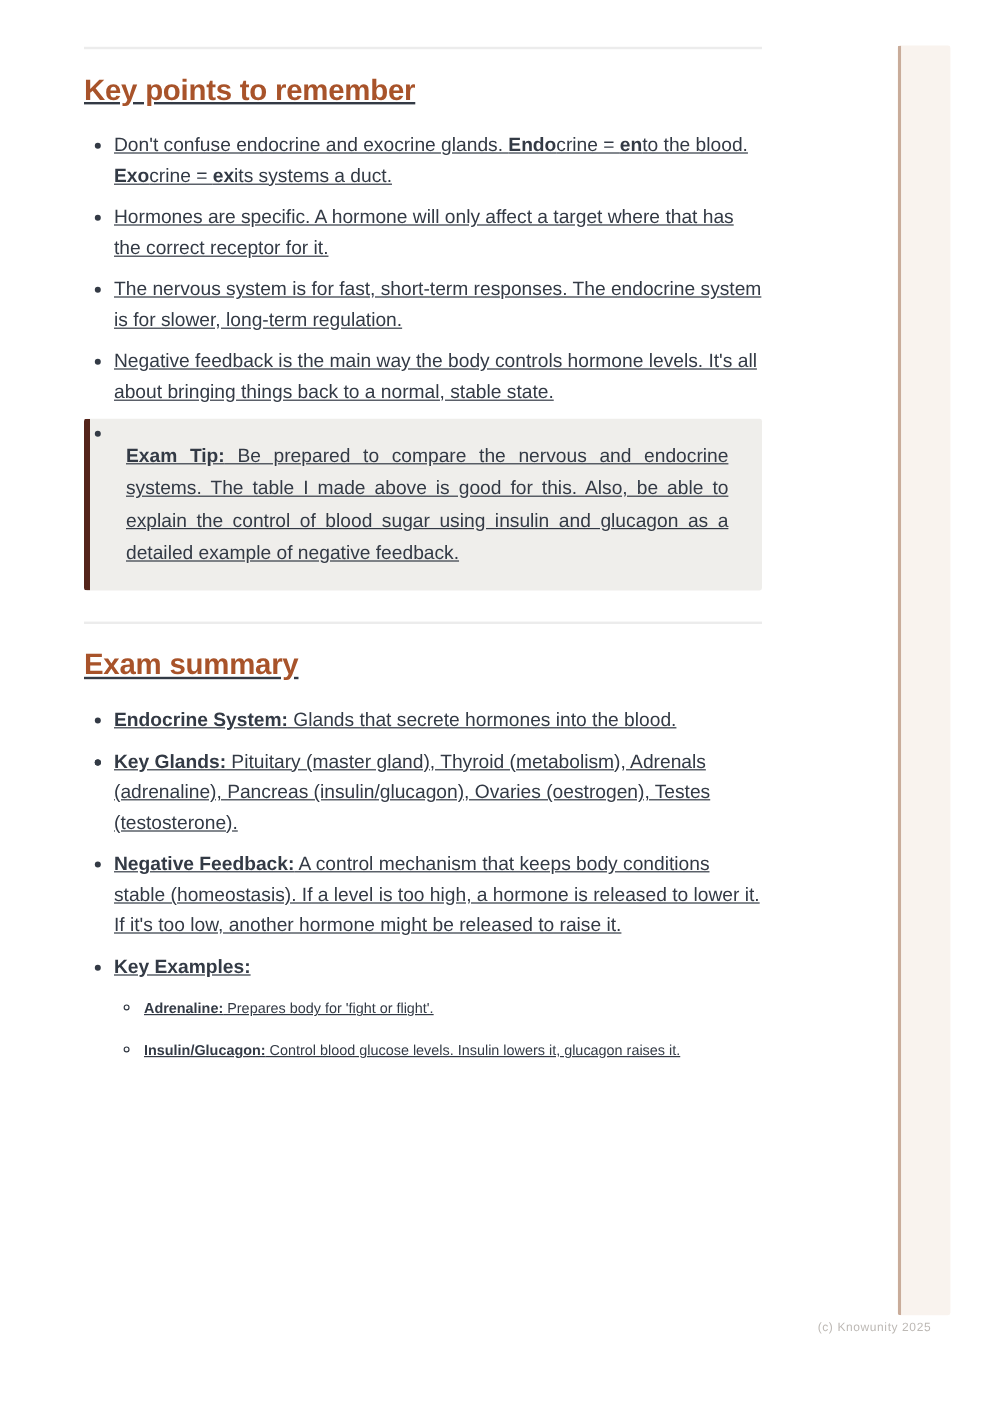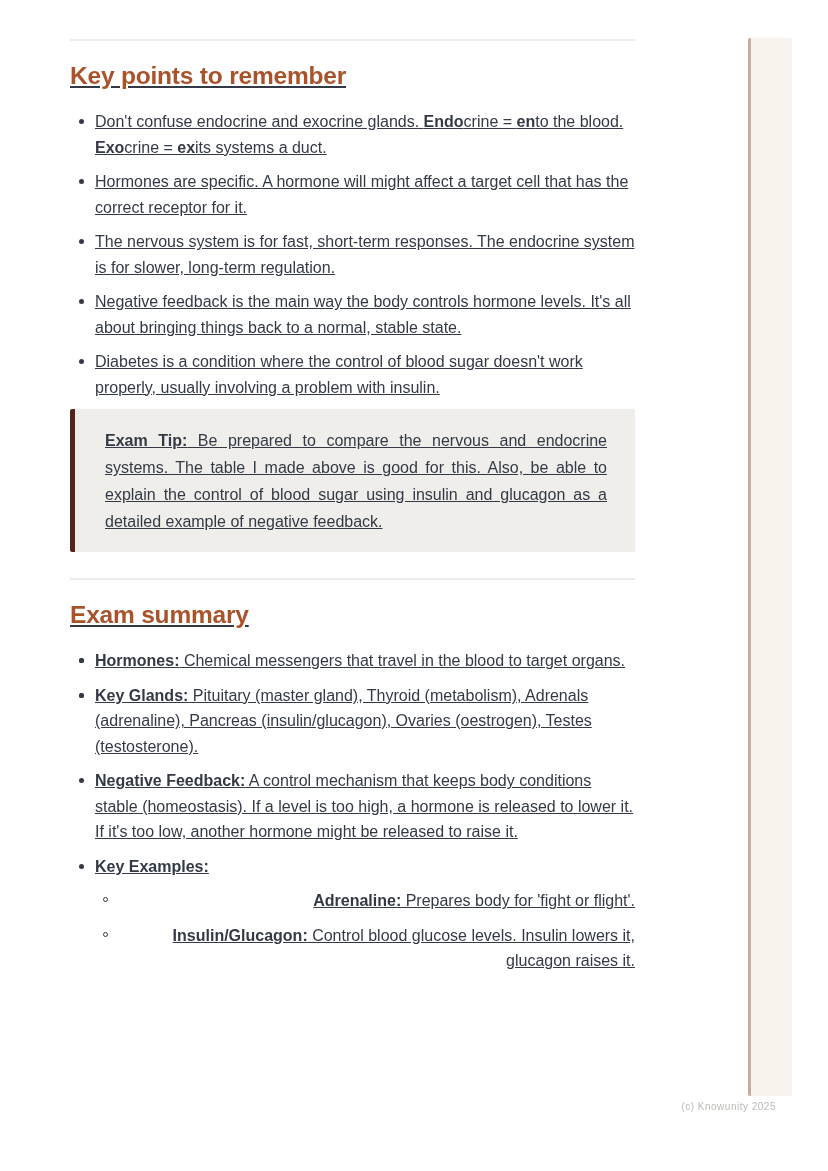--- a/index.html
+++ b/index.html
@@ -51,21 +51,21 @@
     margin-top:1px;background:var(--tip-bg);
     border-left:5px solid var(--tip-border);
     padding:18px 28px 17px 30px;border-radius:2px;
   }
   .tip-text{
     font-size:16px;line-height:27px;text-align:justify;color:var(--text);
   }
   ul.sublist{list-style:none;margin-top:9px;}
   ul.sublist > li{
     position:relative;padding-left:25px;margin-bottom:9px;
-    font-size:16px;line-height:25.5px;text-align:right;
+    font-size:12px;line-height:25.5px;
   }
   ul.sublist > li:last-child{margin-bottom:0;}
   .footer-credit{
     position:absolute;right:52px;top:1101px;
     font-size:10px;letter-spacing:0.5px;color:var(--footer);
   }
 </style>
 </head>
 <body>
 
@@ -74,37 +74,37 @@
   <div class="side-stripe"></div>
 
   <div class="content">
 
     <hr class="divider first">
 
     <h2 class="section-title">Key points to remember</h2>
 
     <ul class="bullet-list">
         <li><span class="marker disc"></span><span class="li-text"><span>Don't confuse endocrine and exocrine glands. </span><span class="b">Endo</span><span>crine = </span><span class="b">en</span><span>to the blood. </span><span class="b">Exo</span><span>crine = </span><span class="b">ex</span><span>its systems a duct.</span></span></li>
-        <li><span class="marker disc"></span><span class="li-text"><span>Hormones are specific. A hormone will might affect a target cell that has the correct receptor for it.</span></span></li>
+        <li><span class="marker disc"></span><span class="li-text"><span>Hormones are specific. A hormone will only affect a target where that has the correct receptor for it.</span></span></li>
         <li><span class="marker disc"></span><span class="li-text"><span>The nervous system is for fast, short-term responses. The endocrine system is for slower, long-term regulation.</span></span></li>
         <li><span class="marker disc"></span><span class="li-text"><span>Negative feedback is the main way the body controls hormone levels. It's all about bringing things back to a normal, stable state.</span></span></li>
-        <li><span class="marker disc"></span><span class="li-text"><span>Diabetes is a condition where the control of blood sugar doesn't work properly, usually involving a problem with insulin.</span></span></li>
+        <li><span class="marker disc"></span></li>
       </ul>
 
     <div class="tip-box">
       <p class="tip-text"><span class="b">Exam Tip:</span><span> Be prepared to compare the nervous and endocrine systems. The table I made above is good for this. Also, be able to explain the control of blood sugar using insulin and glucagon as a detailed example of negative feedback.</span></p>
     </div>
 
     <hr class="divider second">
 
     <h2 class="section-title">Exam summary</h2>
 
     <ul class="bullet-list">
+        <li><span class="marker disc"></span><span class="li-text"><span class="b">Endocrine System:</span><span> Glands that secrete hormones into the blood.</span></span></li>
         <li><span class="marker disc"></span></li>
-        <li><span class="marker disc"></span><span class="li-text"><span class="b">Hormones:</span><span> Chemical messengers that travel in the blood to target organs.</span></span></li>
         <li><span class="marker disc"></span></li>
         <li><span class="marker disc"></span><span class="li-text"><span class="b">Key Glands:</span><span> Pituitary (master gland), Thyroid (metabolism), Adrenals (adrenaline), Pancreas (insulin/glucagon), Ovaries (oestrogen), Testes (testosterone).</span></span></li>
         <li><span class="marker disc"></span><span class="li-text"><span class="b">Negative Feedback:</span><span> A control mechanism that keeps body conditions stable (homeostasis). If a level is too high, a hormone is released to lower it. If it's too low, another hormone might be released to raise it.</span></span></li>
         <li><span class="marker disc"></span><span class="li-text"><span class="b">Key Examples:</span></span><ul class="sublist">
             <li><span class="marker circle"></span><span class="li-text"><span class="b">Adrenaline:</span><span> Prepares body for 'fight or flight'.</span></span></li>
             <li><span class="marker circle"></span><span class="li-text"><span class="b">Insulin/Glucagon:</span><span> Control blood glucose levels. Insulin lowers it, glucagon raises it.</span></span></li>
           </ul></li>
       </ul>
 
   </div>

